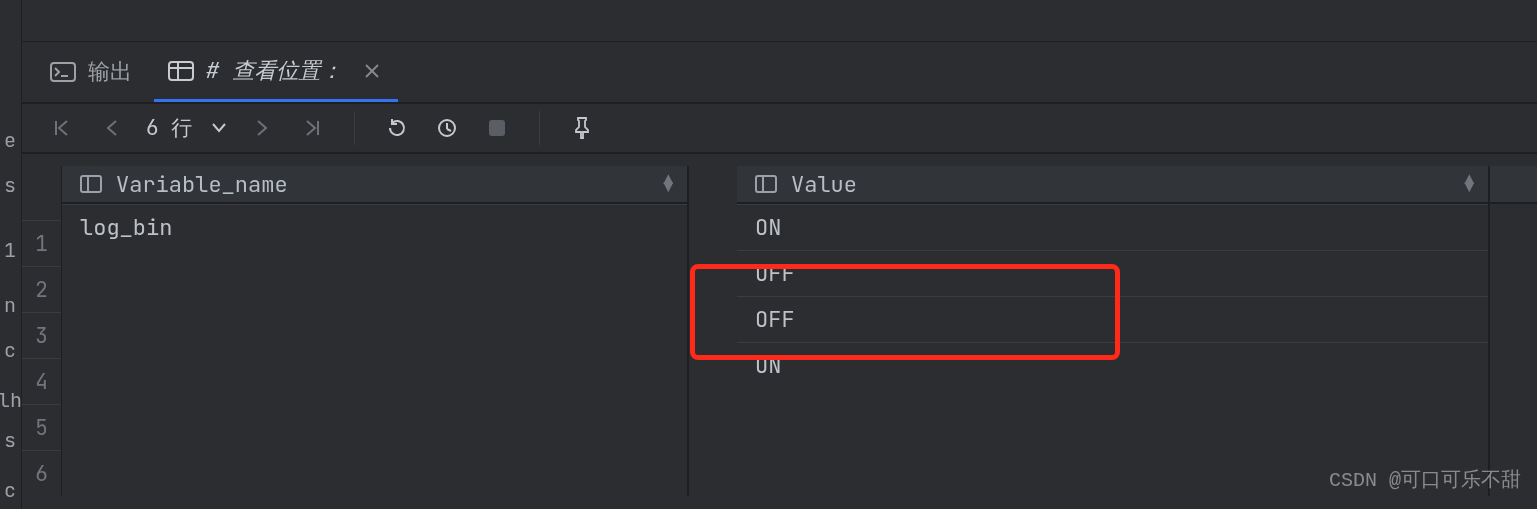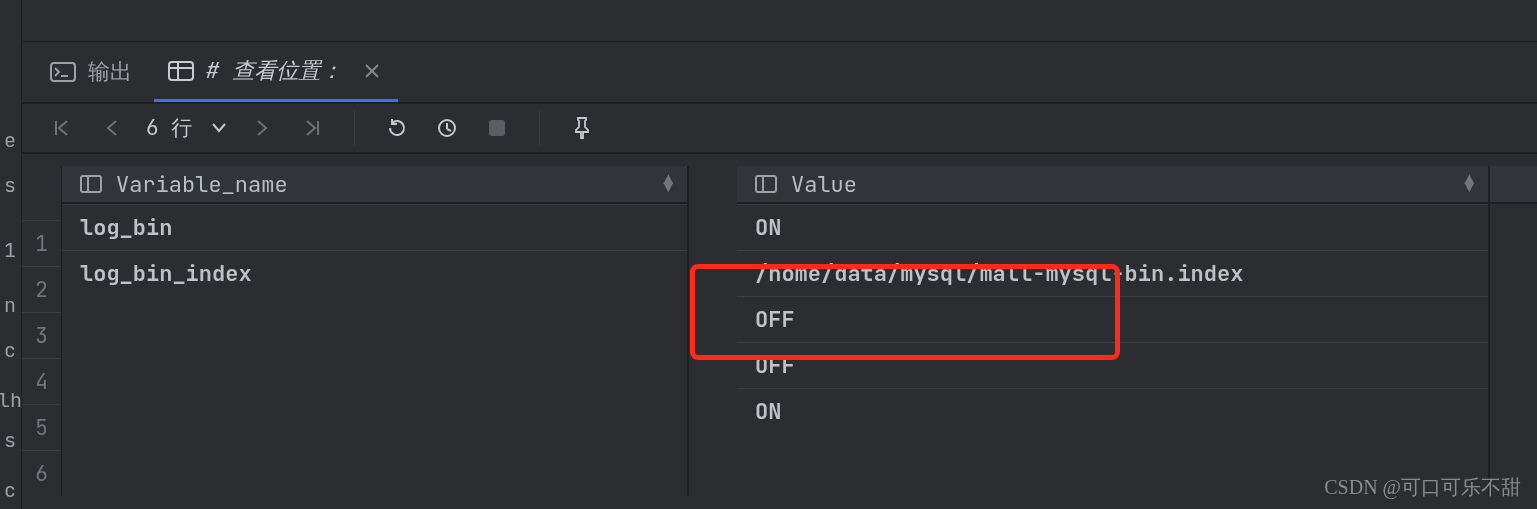--- a/index.html
+++ b/index.html
@@ -79,33 +79,33 @@
 
   .th{
     height:38px;display:flex;align-items:center;gap:14px;
     padding:0 18px;background:#313438;border-bottom:2px solid #1e1f22;
     color:#b9bdc4;font-size:22px;position:relative;
   }
   .th .sort{position:absolute;right:14px;top:50%;transform:translateY(-50%);color:#72767c;font-size:16px;line-height:8px;}
   .td{
     height:46px;display:flex;align-items:center;
     padding:0 18px;color:#bec2c8;font-size:22px;
-    border-top:1px solid #3a3c40;white-space:nowrap;overflow:hidden;font-weight:bold;
+    border-top:1px solid #3a3c40;white-space:nowrap;overflow:hidden;
   }
 
   .highlight-box{
     position:absolute; pointer-events:none;
     border:5px solid #ff2a1a; border-radius:8px;
     z-index:50;
   }
 
   .watermark{
-    position:absolute; right:16px; bottom:8px;
+    position:absolute; right:16px; bottom:16px;
     color:#d6d6d6; font-size:20px; opacity:.55;
-    font-family: Liberation Serif, serif;
+    font-family: Liberation Mono, monospace;
     z-index:60;
   }
 
   svg{display:block}
 </style>
 </head>
 <body>
 
 <div class="root">
   <div class="left-gutter">
@@ -222,35 +222,33 @@
           <span>
             <svg width="22" height="18" viewBox="0 0 22 18">
                 <rect x="1" y="1" width="20" height="16" rx="2" fill="none" stroke="#9da0a6" stroke-width="2"></rect>
                 <line x1="8" y1="1" x2="8" y2="17" stroke="#9da0a6" stroke-width="2"></line>
               </svg>
           </span>
           <span>Variable_name</span>
           <span class="sort">▲<br>▼</span>
         </div>
         <div class="td">log_bin</div>
-        <div class="td">log_bin_index</div>
       </div>
       <div class="col col2">
         <div class="th">
           <span>
             <svg width="22" height="18" viewBox="0 0 22 18">
                 <rect x="1" y="1" width="20" height="16" rx="2" fill="none" stroke="#9da0a6" stroke-width="2"></rect>
                 <line x1="8" y1="1" x2="8" y2="17" stroke="#9da0a6" stroke-width="2"></line>
               </svg>
           </span>
           <span>Value</span>
           <span class="sort">▲<br>▼</span>
         </div>
         <div class="td">ON</div>
-        <div class="td">/home/data/mysql/mall-mysql-bin.index</div>
         <div class="td">OFF</div>
         <div class="td">OFF</div>
         <div class="td">ON</div>
       </div>
       <div class="col col2wrap">
         <div class="th" style="padding:0"></div>
       </div>
     </div>
   </div>
 

